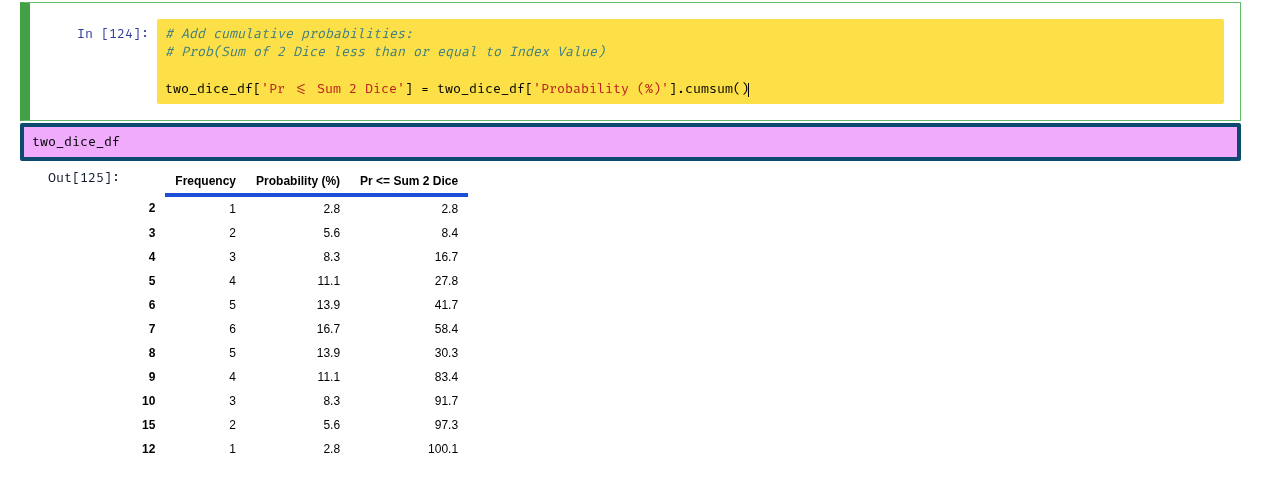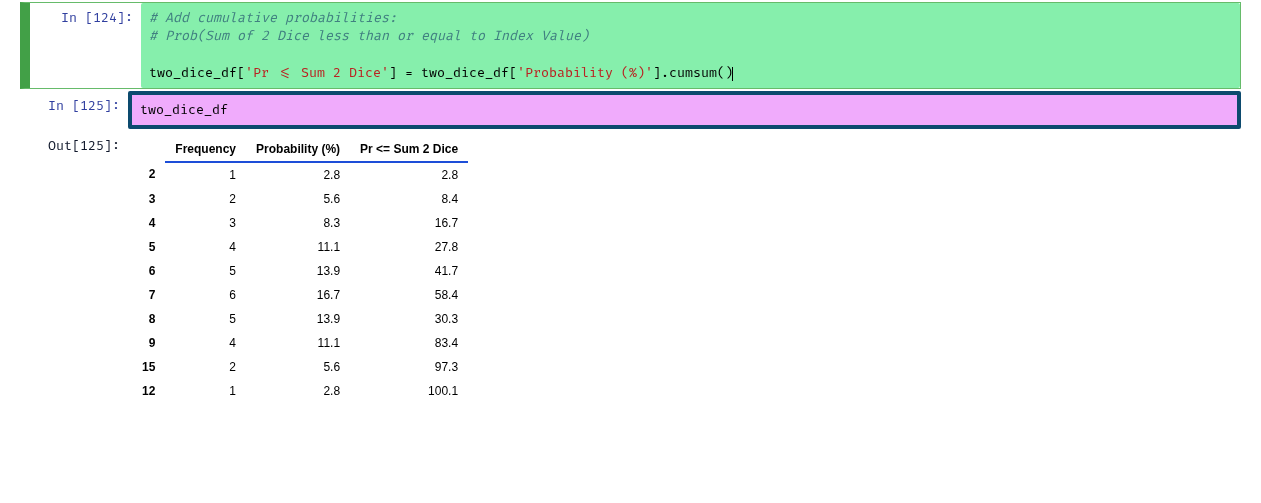--- a/index.html
+++ b/index.html
@@ -62,28 +62,28 @@
     border-top: 1px solid #66bb6a;
     border-bottom: 1px solid #66bb6a;
   }
   .cell.selected .prompt {
     border-left: none;
     padding-left: 8px;
   }
   .cell.selected {
     border: 1px solid #66bb6a;
     border-left: 5px solid #42A047;
-    padding: 0;
+    padding: 16px;
   }
   .cell.selected .prompt,
   .cell.selected .cell-body { border: none; }
 
   .cell.selected .code-area {
     border: none;
-    background: #86efac;
+    background: #fde047;
   }
 
   .tok-comment { color: #408080; font-style: italic; }
   .tok-string { color: #BA2121; }
   .tok-text { color: #000; }
 
   .cursor {
     display: inline-block;
     width: 1px;
     height: 14px;
@@ -98,21 +98,21 @@
   table.dataframe {
     border-collapse: collapse;
     font-size: 12px;
     color: #000;
   }
   table.dataframe th, table.dataframe td {
     text-align: right;
     padding: 5px 10px;
   }
   table.dataframe thead th {
-    border-bottom: 2px solid #1d4ed8;
+    border-bottom: 4px solid #1d4ed8;
     font-weight: bold;
   }
   table.dataframe tbody th {
     font-weight: bold;
   }
   table.dataframe thead tr th:first-child {
     border-bottom: none;
   }
   table.dataframe tbody tr:nth-child(1) th,
   table.dataframe tbody tr:nth-child(1) td {
@@ -127,21 +127,20 @@
     <div class="prompt input-prompt">In [124]:</div>
     <div class="cell-body">
       <div class="code-area"><span class="tok-comment"># Add cumulative probabilities:</span>
 <span class="tok-comment"># Prob(Sum of 2 Dice less than or equal to Index Value)</span>
 
 <span class="tok-text">two_dice_df[</span><span class="tok-string">'Pr &lt;= Sum 2 Dice'</span><span class="tok-text">] = two_dice_df[</span><span class="tok-string">'Probability (%)'</span><span class="tok-text">].cumsum()</span><span class="cursor"></span></div>
     </div>
   </div>
 
   <div class="cell">
-    <div class="prompt input-prompt">In [125]:</div>
     <div class="cell-body">
       <div class="code-area"><span class="tok-text">two_dice_df</span></div>
     </div>
   </div>
 
   <div class="cell">
     <div class="prompt output-prompt">Out[125]:</div>
     <div class="cell-body">
       <div class="output-area">
         <table class="dataframe">
@@ -196,20 +195,26 @@
                 <td>13.9</td>
                 <td>30.3</td>
               </tr>
               <tr>
                 <th>9</th>
                 <td>4</td>
                 <td>11.1</td>
                 <td>83.4</td>
               </tr>
               <tr>
+                <th>10</th>
+                <td>3</td>
+                <td>8.3</td>
+                <td>91.7</td>
+              </tr>
+              <tr>
                 <th>15</th>
                 <td>2</td>
                 <td>5.6</td>
                 <td>97.3</td>
               </tr>
               <tr>
                 <th>12</th>
                 <td>1</td>
                 <td>2.8</td>
                 <td>100.1</td>

